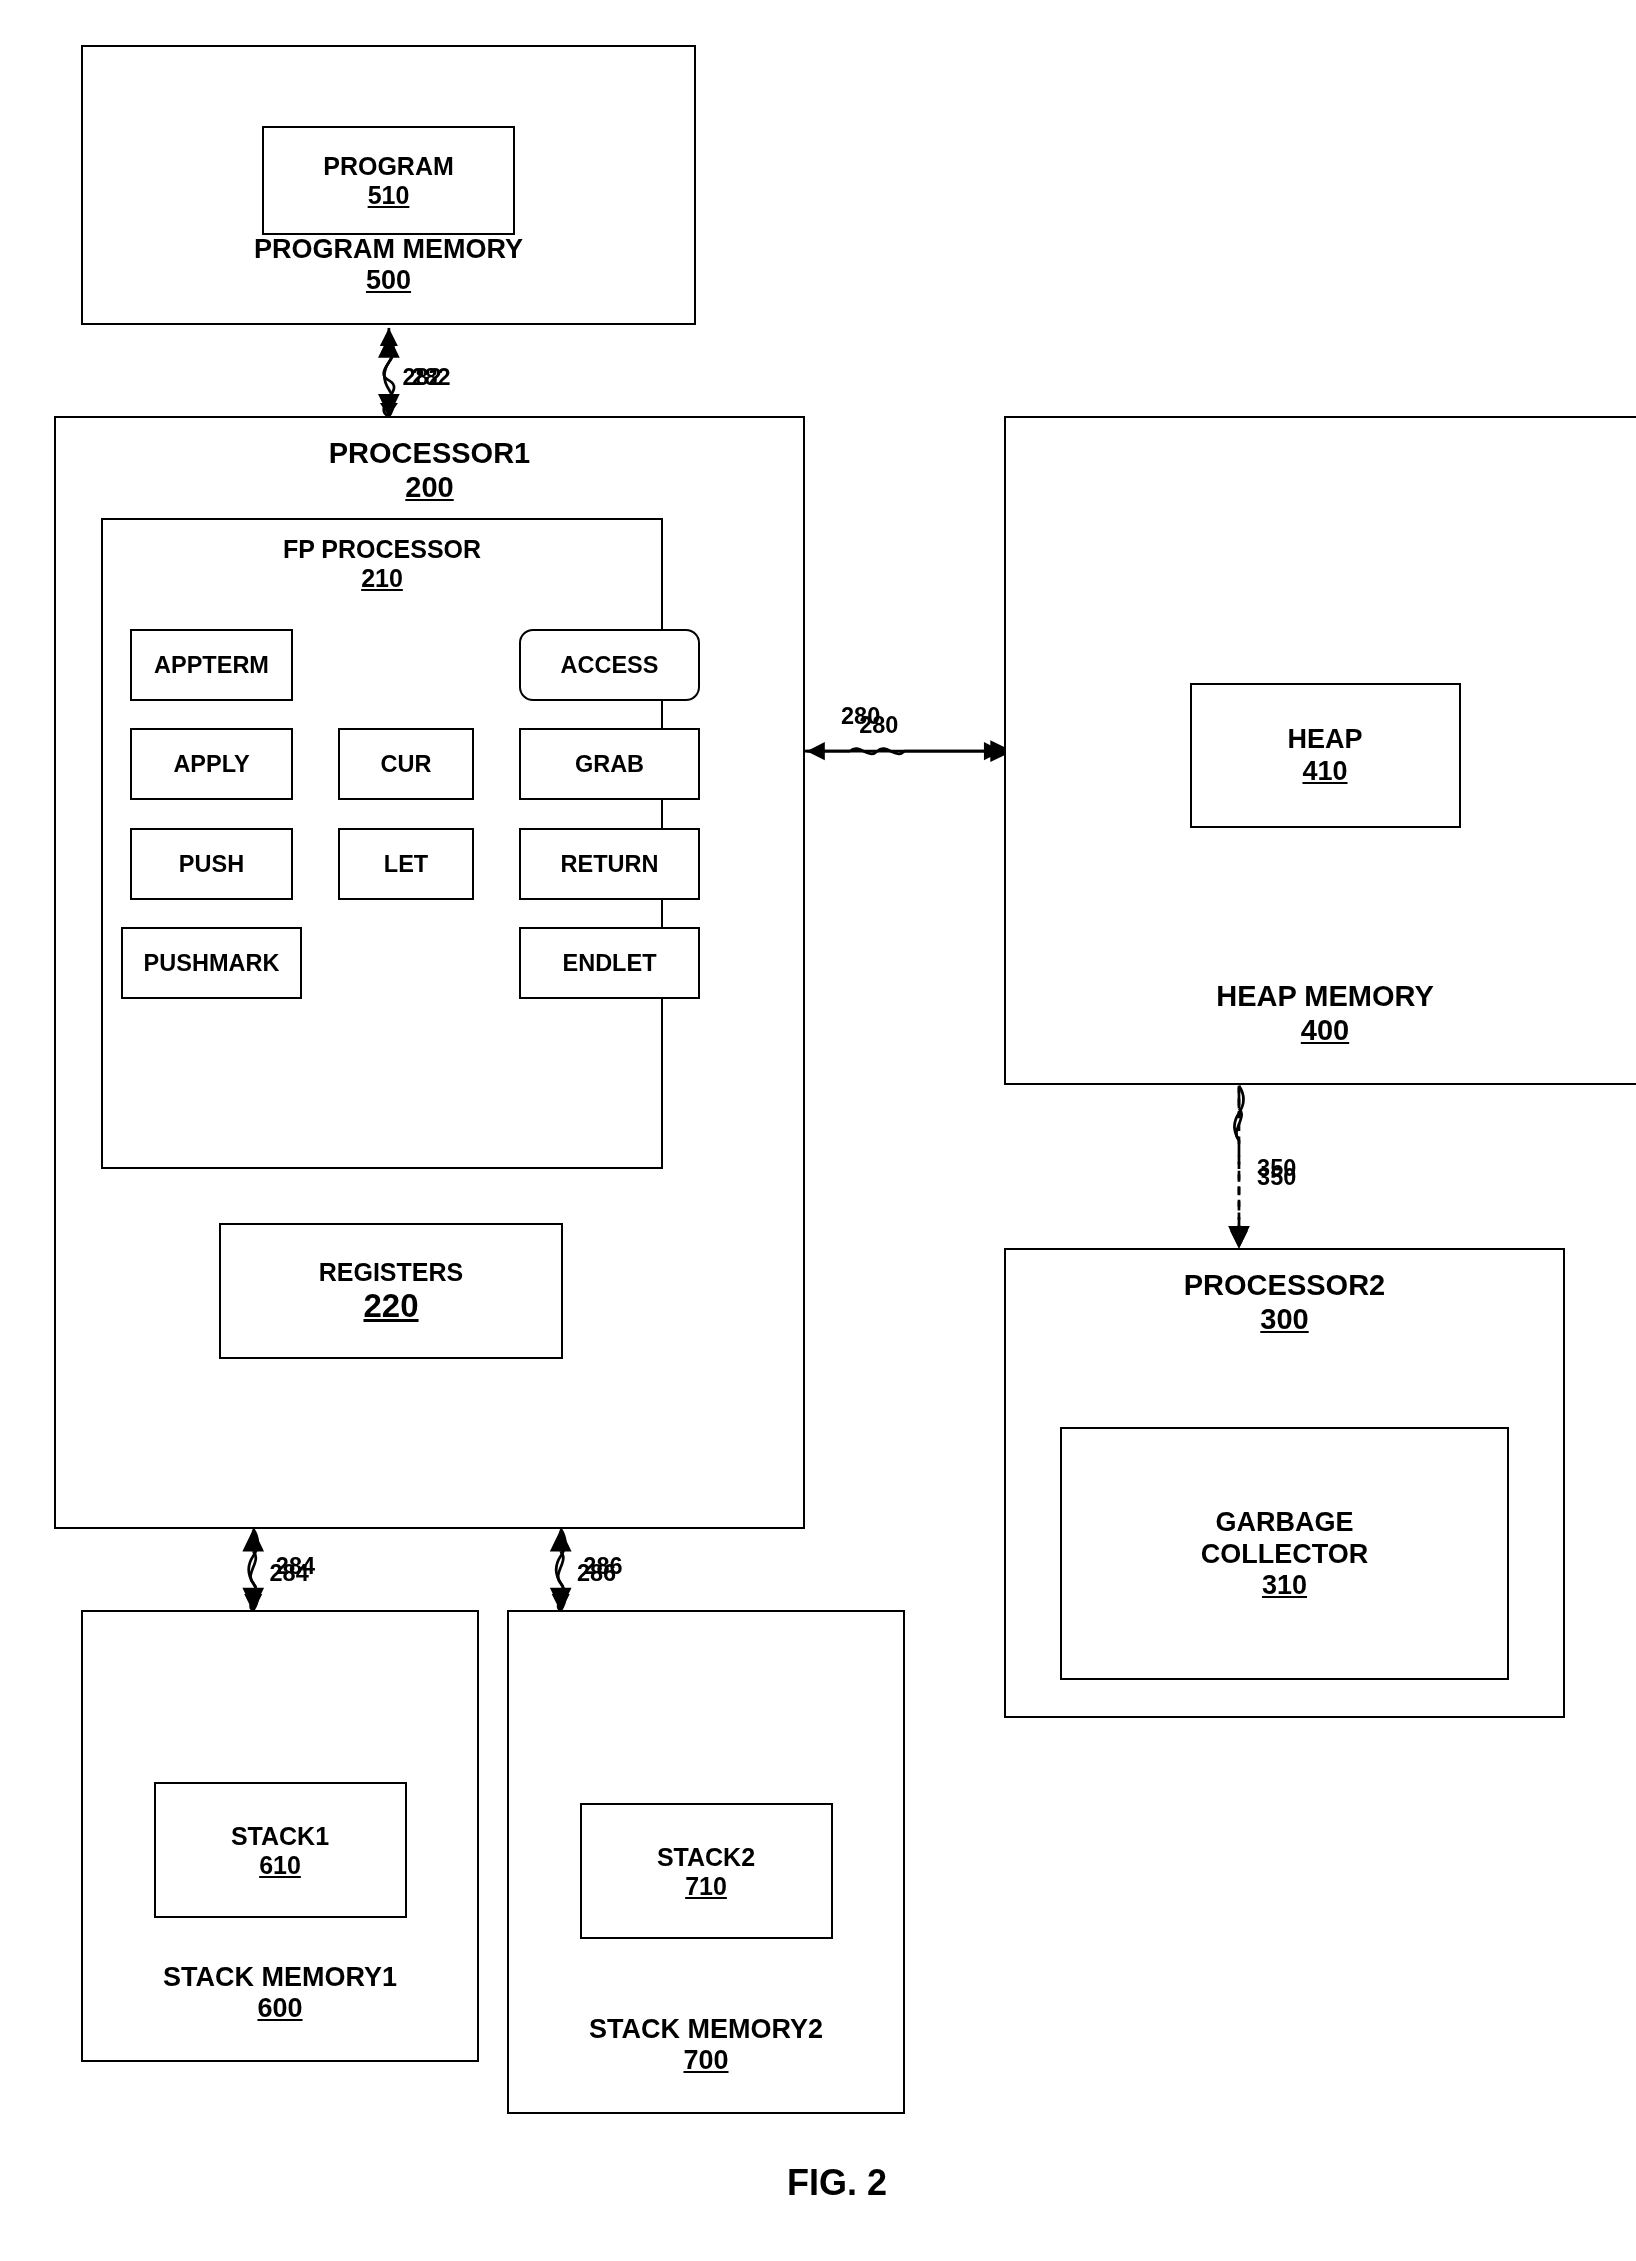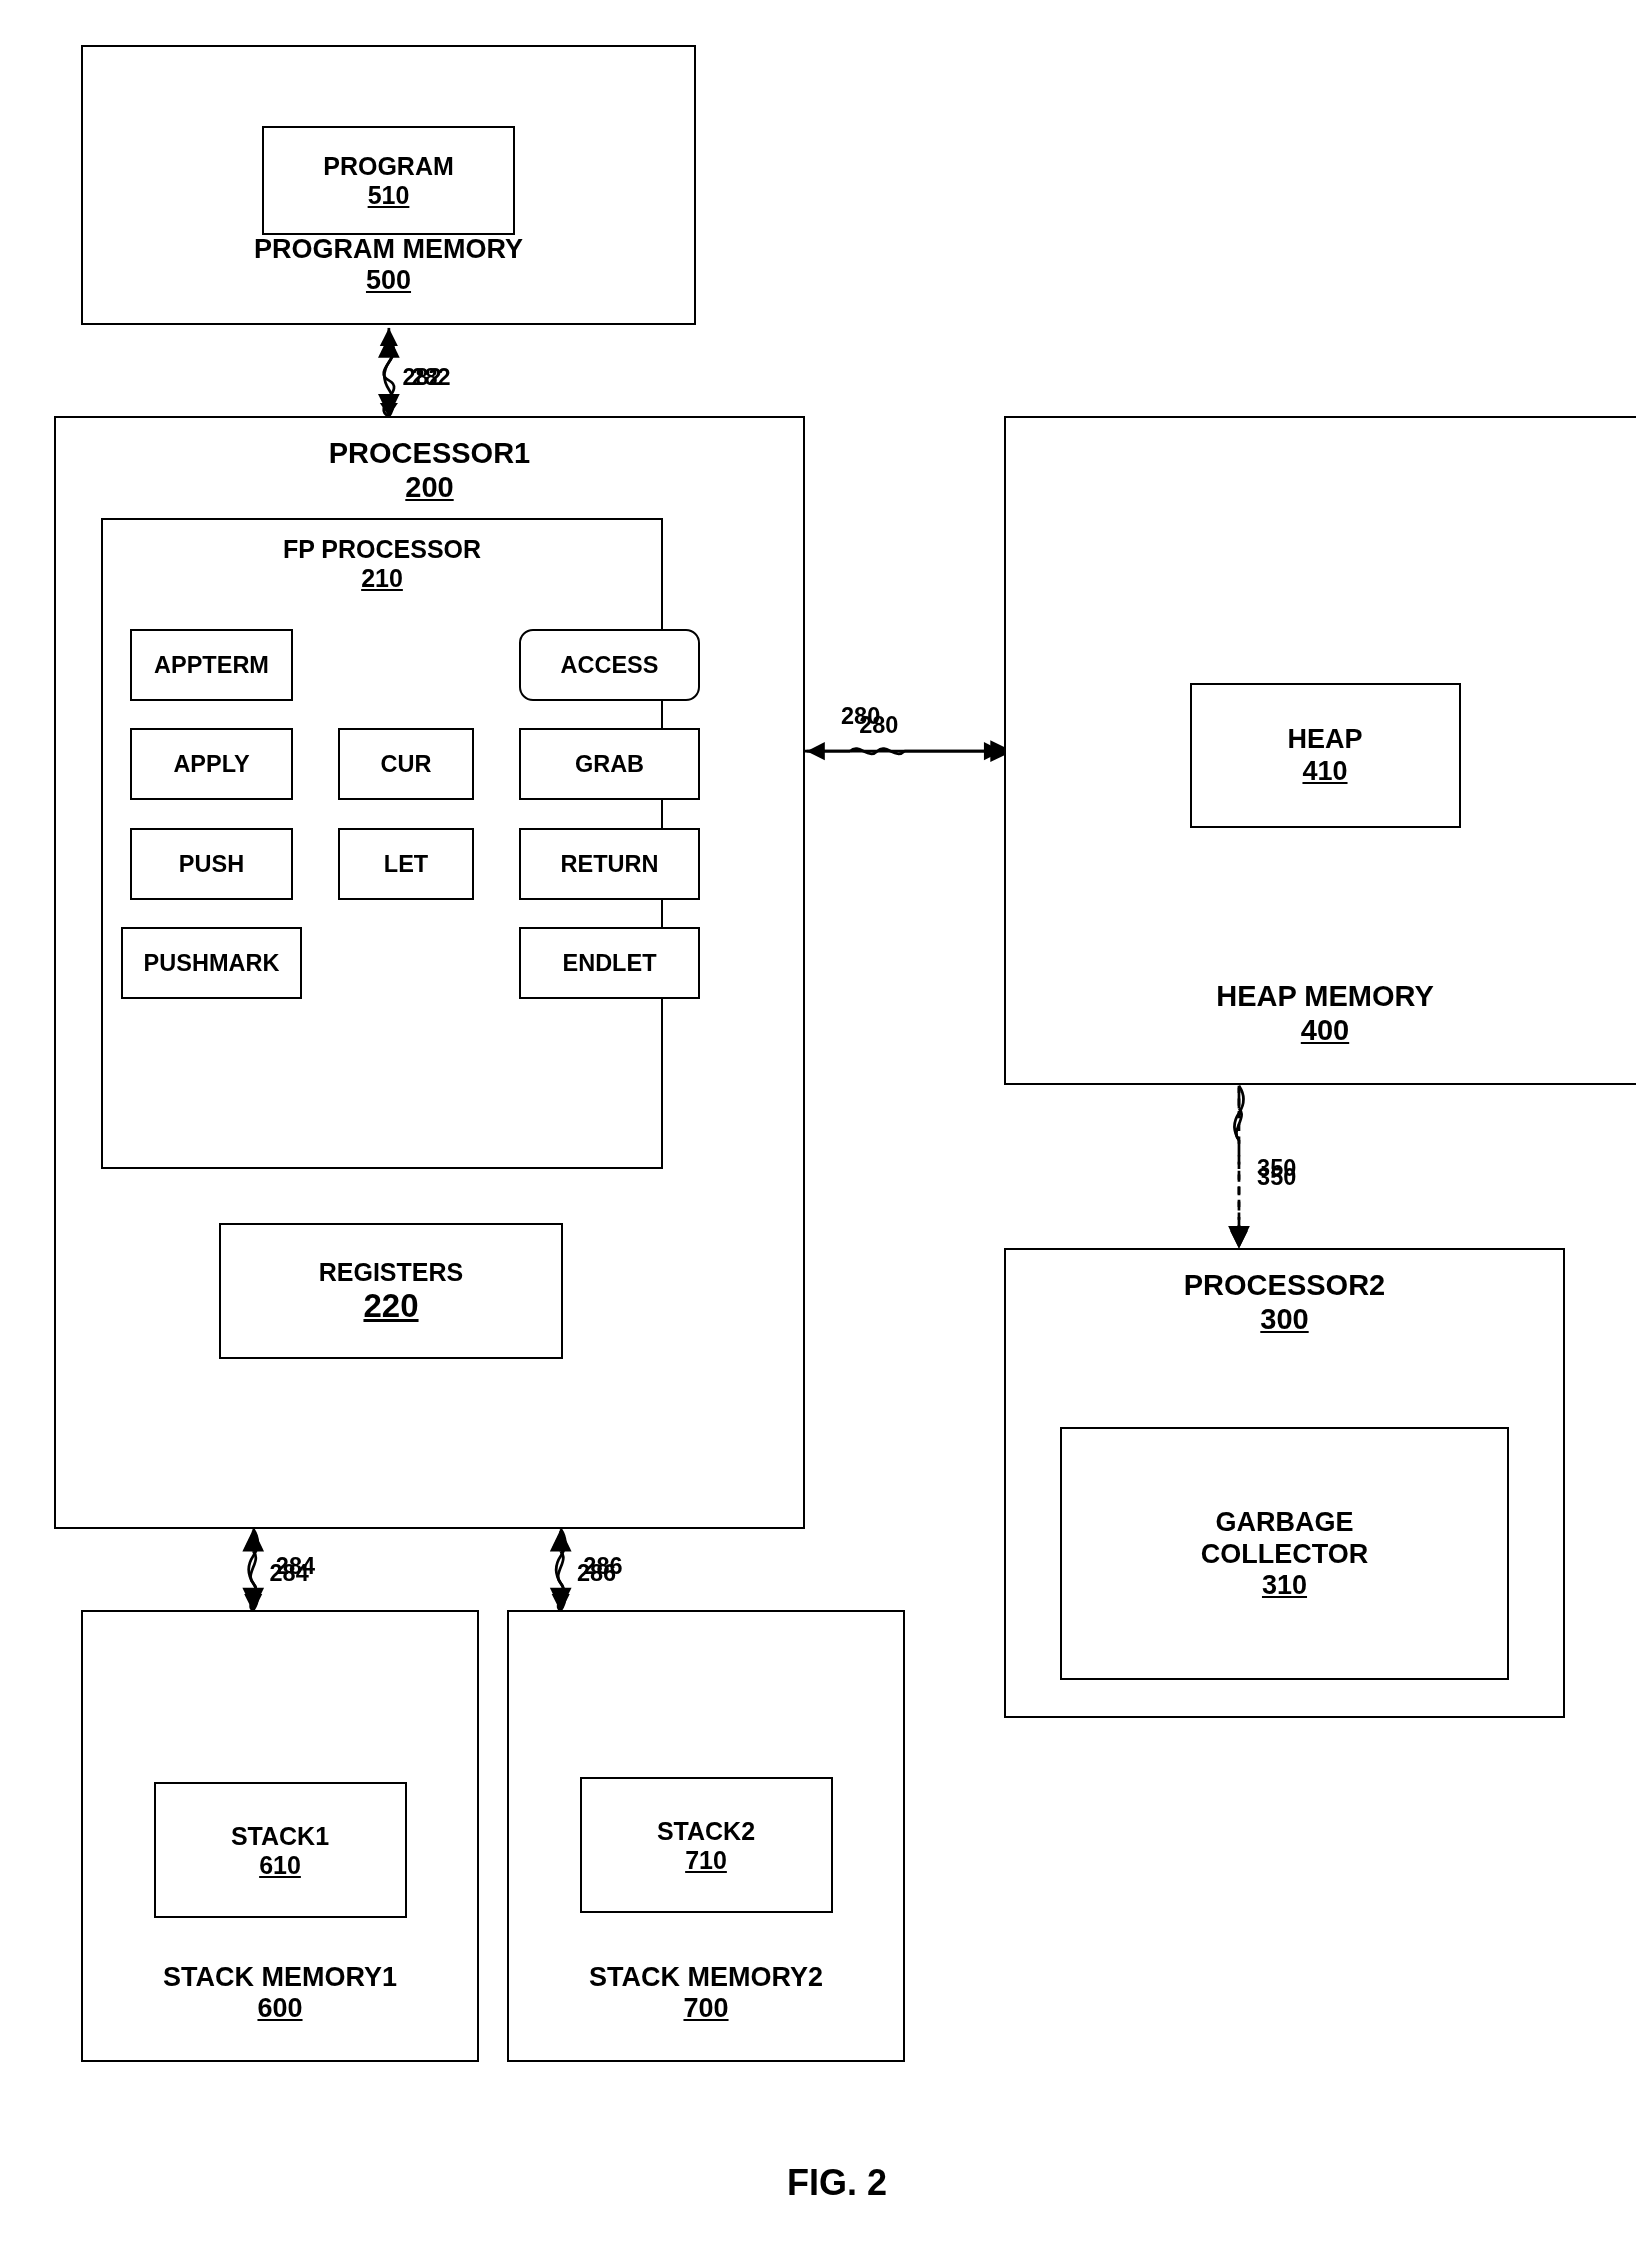--- a/index.html
+++ b/index.html
@@ -196,21 +196,21 @@
     <div class="box" style="position:relative; width:253px; height:136px; margin-bottom:9px; margin-top:37px;">
       <div class="box-label" style="font-size:25px;">STACK1</div>
       <div class="box-number" style="font-size:25px;">610</div>
     </div>
     <div style="position:absolute; bottom:36px; left:0; right:0; text-align:center;">
       <div class="box-label" style="font-size:27px;">STACK MEMORY1</div>
       <div class="box-number" style="font-size:27px;">600</div>
     </div>
   </div>
 
-  <div class="box" style="left:507px; top:1610px; width:398px; height:452px;">
+  <div class="box" style="left:507px; top:1610px; width:398px; height:504px;">
     <div class="box" style="position:relative; width:253px; height:136px; margin-bottom:9px; margin-top:27px;">
       <div class="box-label" style="font-size:25px;">STACK2</div>
       <div class="box-number" style="font-size:25px;">710</div>
     </div>
     <div style="position:absolute; bottom:36px; left:0; right:0; text-align:center;">
       <div class="box-label" style="font-size:27px;">STACK MEMORY2</div>
       <div class="box-number" style="font-size:27px;">700</div>
     </div>
   </div>
 

